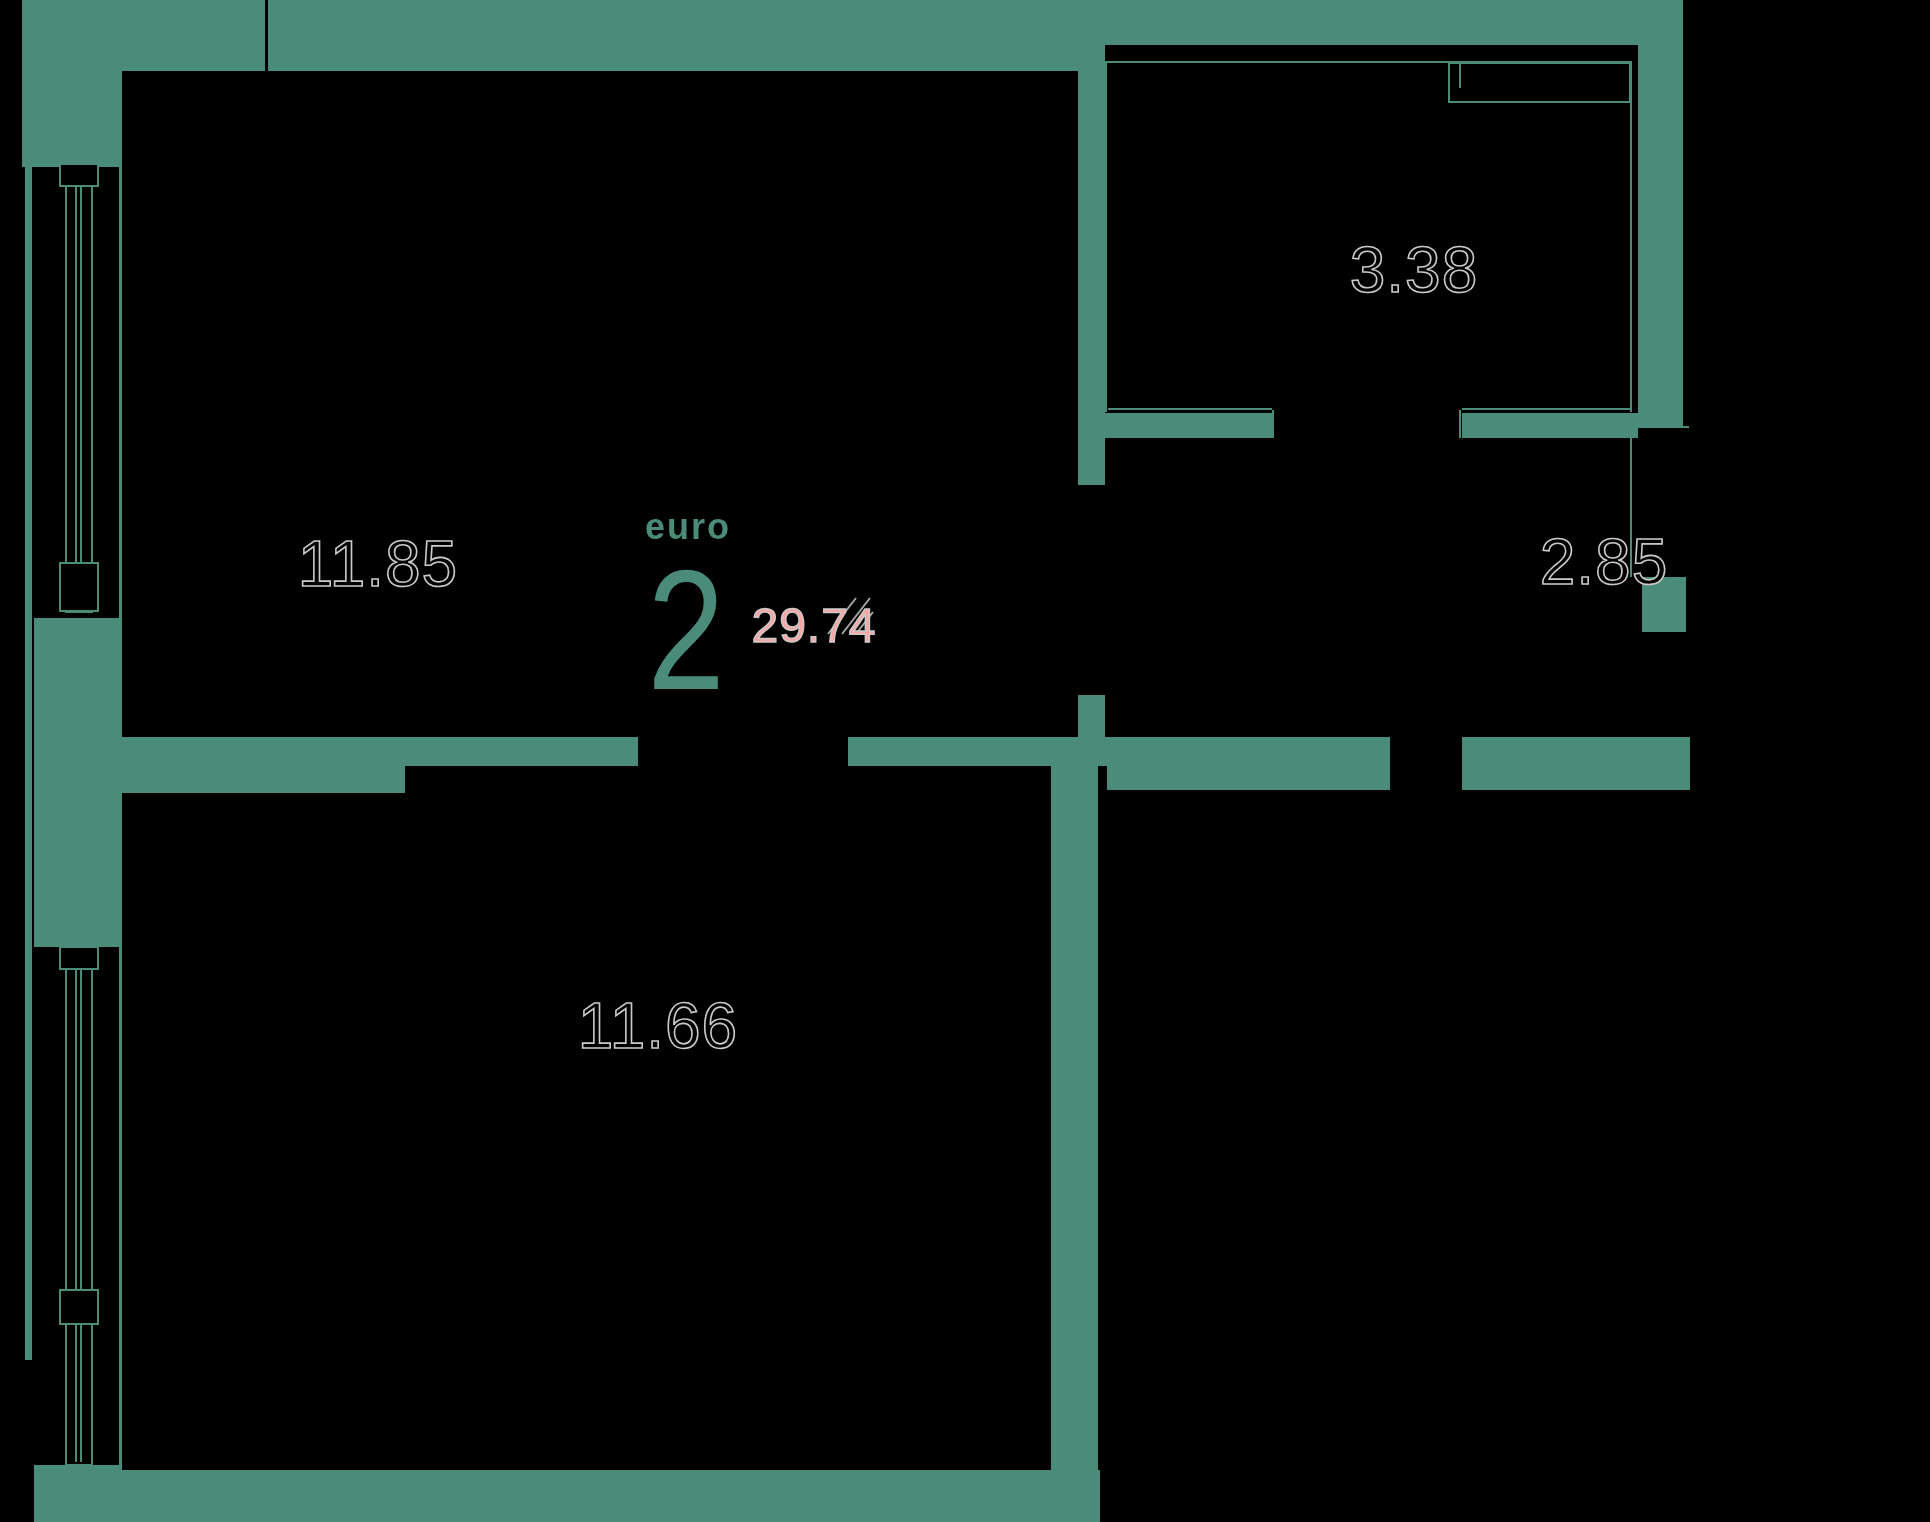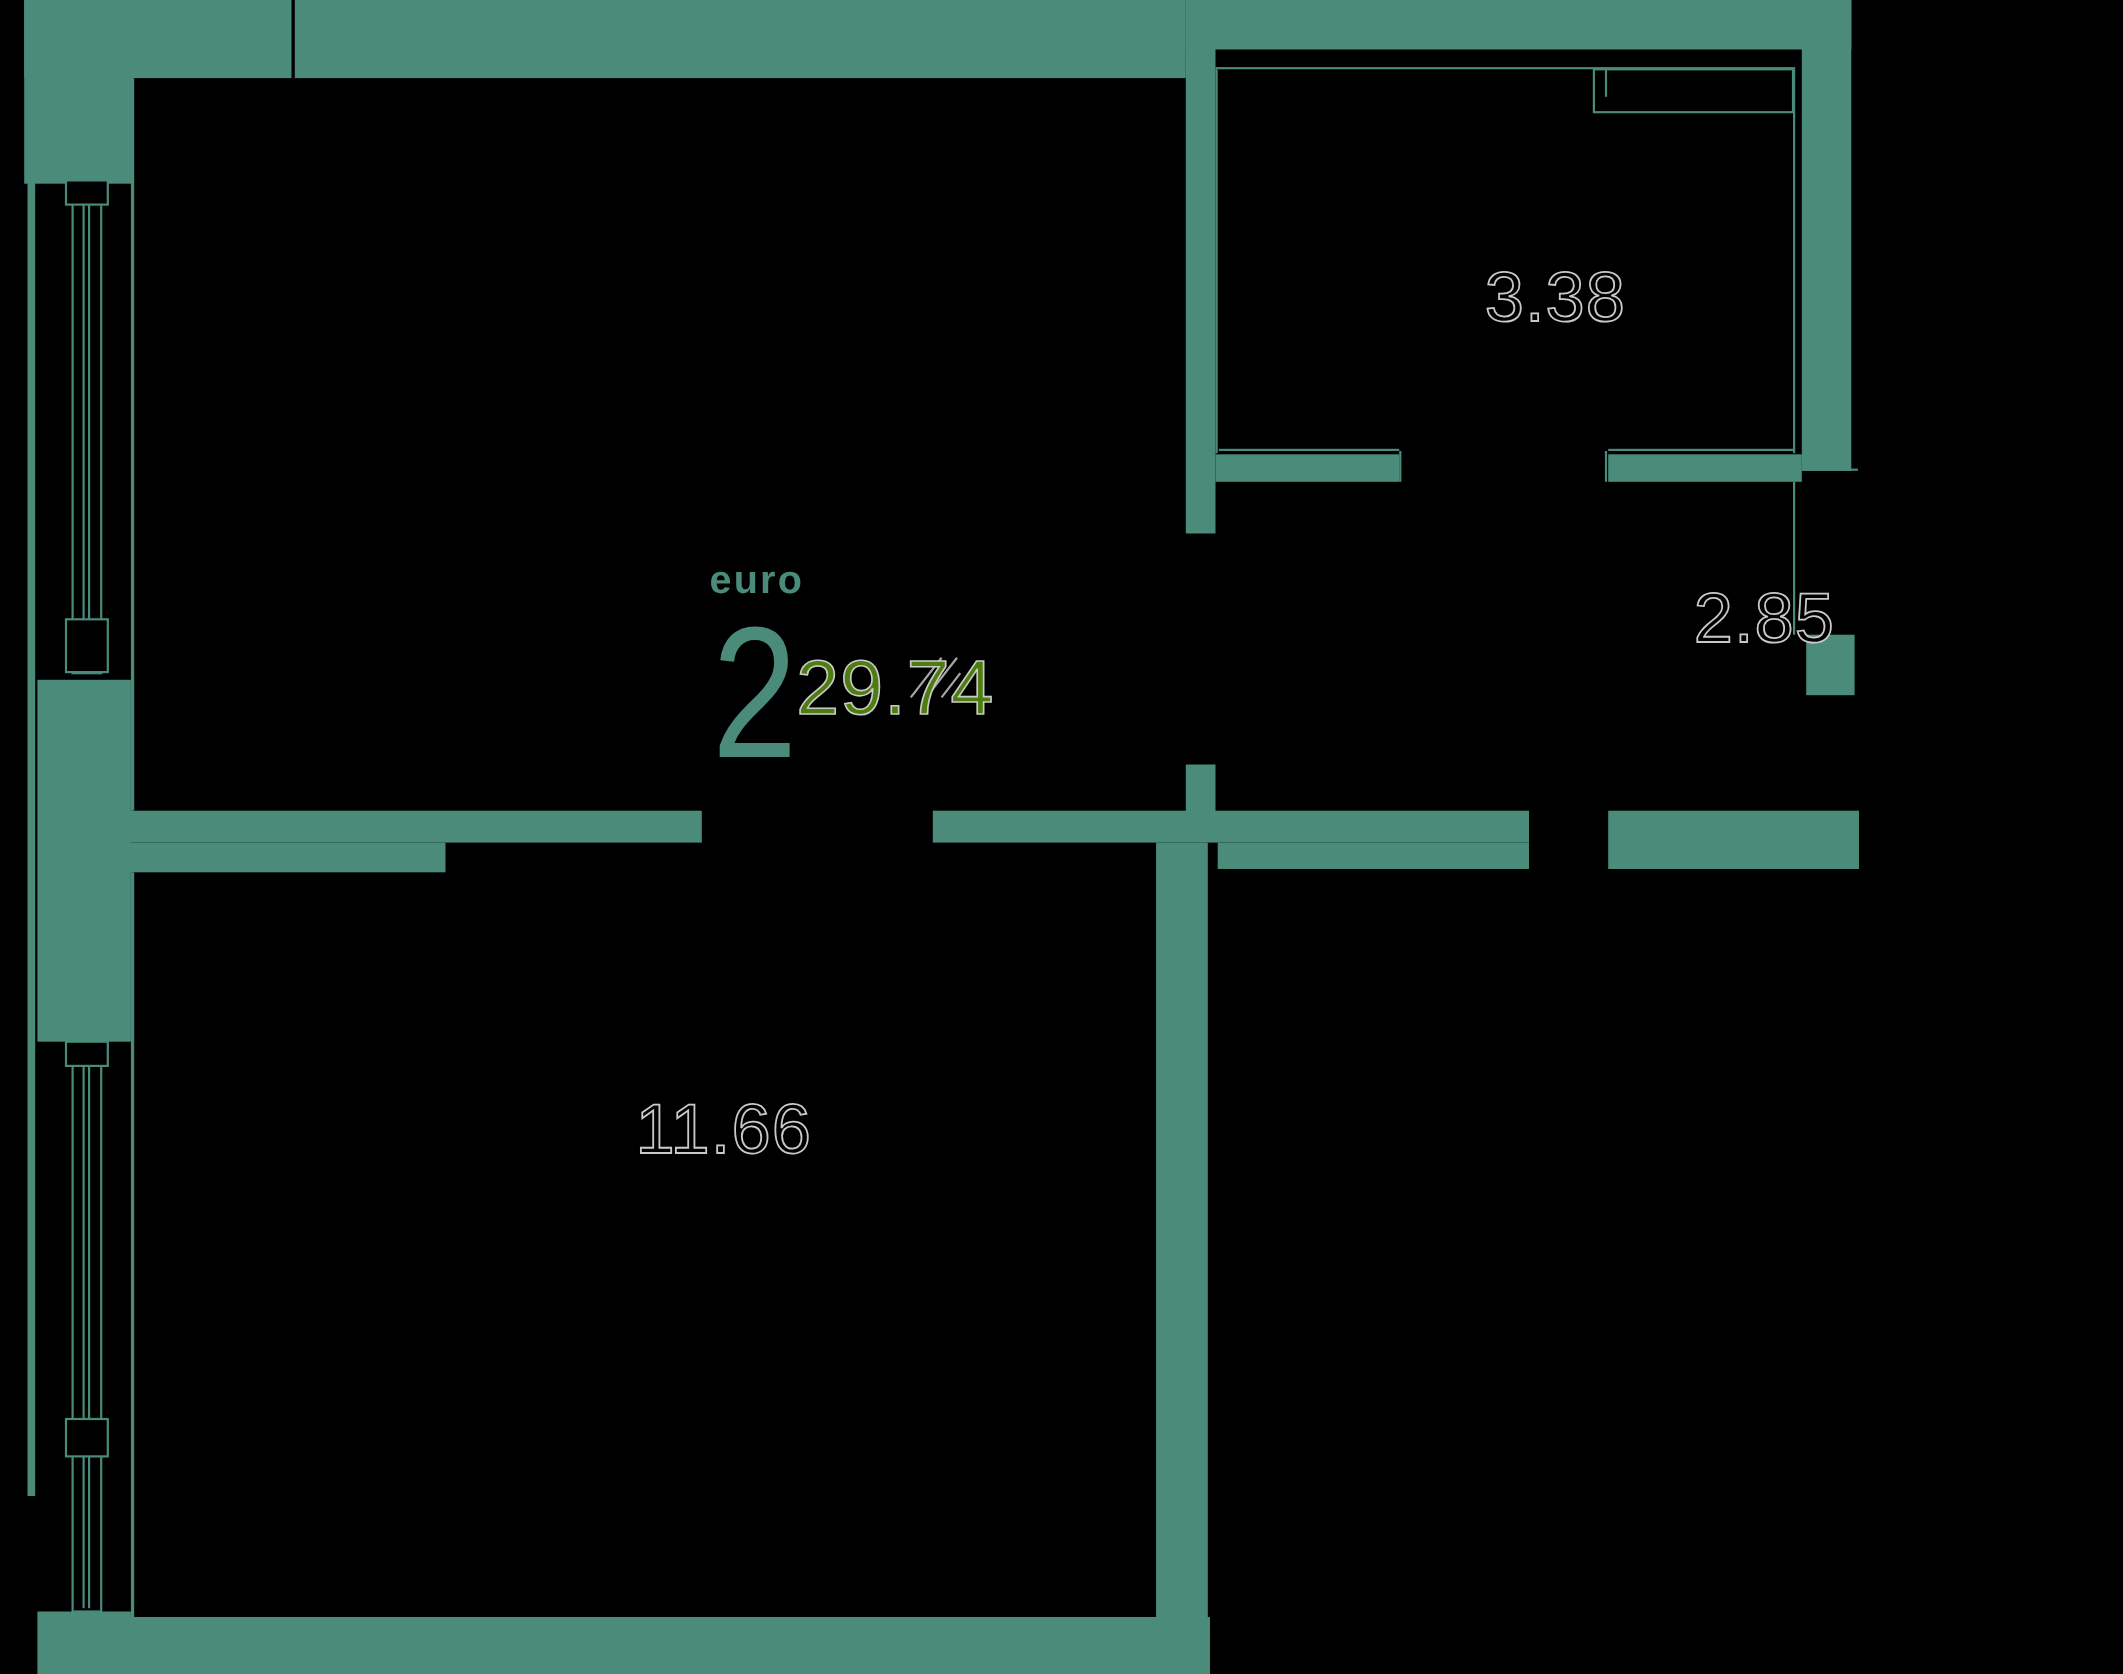--- a/index.html
+++ b/index.html
@@ -17,23 +17,23 @@
     white-space:nowrap;
     user-select:none;
   }
   .area-num{
     color:#000;
     -webkit-text-stroke:1.6px #c9c9c9;
     font-size:64px;
     letter-spacing:1px;
   }
   .total-num{
-    color:#4d7c0f;
+    color:#fca5a5;
     -webkit-text-stroke:1.5px #c9c9c9;
-    font-size:70px;
+    font-size:48px;
     letter-spacing:1px;
   }
   .euro-word{
     color:#4A8B7A;
     font-size:36px;
     font-weight:600;
     letter-spacing:2px;
   }
   .big-two{
     color:#4A8B7A;
@@ -107,20 +107,21 @@
       <rect x="60" y="1290" width="38" height="34" fill="#000" stroke="#4A8B7A" stroke-width="2"></rect>
     </g>
 
     <g stroke="#b9b9b9" stroke-width="2" opacity="0.9">
       <line x1="828" y1="634" x2="856" y2="598"></line>
       <line x1="842" y1="634" x2="870" y2="598"></line>
       <line x1="856" y1="634" x2="873" y2="612"></line>
     </g>
   </svg>
 
+  <div class="label area-num" style="left:378px; top:564px;">11.85</div>
 
   <div class="label area-num" style="left:1414px; top:230px;margin-top:40px;">3.38</div>
 
   <div class="label area-num" style="left:1604px; top:562px;text-align:right;">2.85</div>
 
   <div class="label area-num" style="left:658px; top:1026px;">11.66</div>
 
   <div class="label euro-word" style="left:688px; top:527px;">euro</div>
 
   <div class="label big-two" style="left:686px; top:630px;">2</div>

